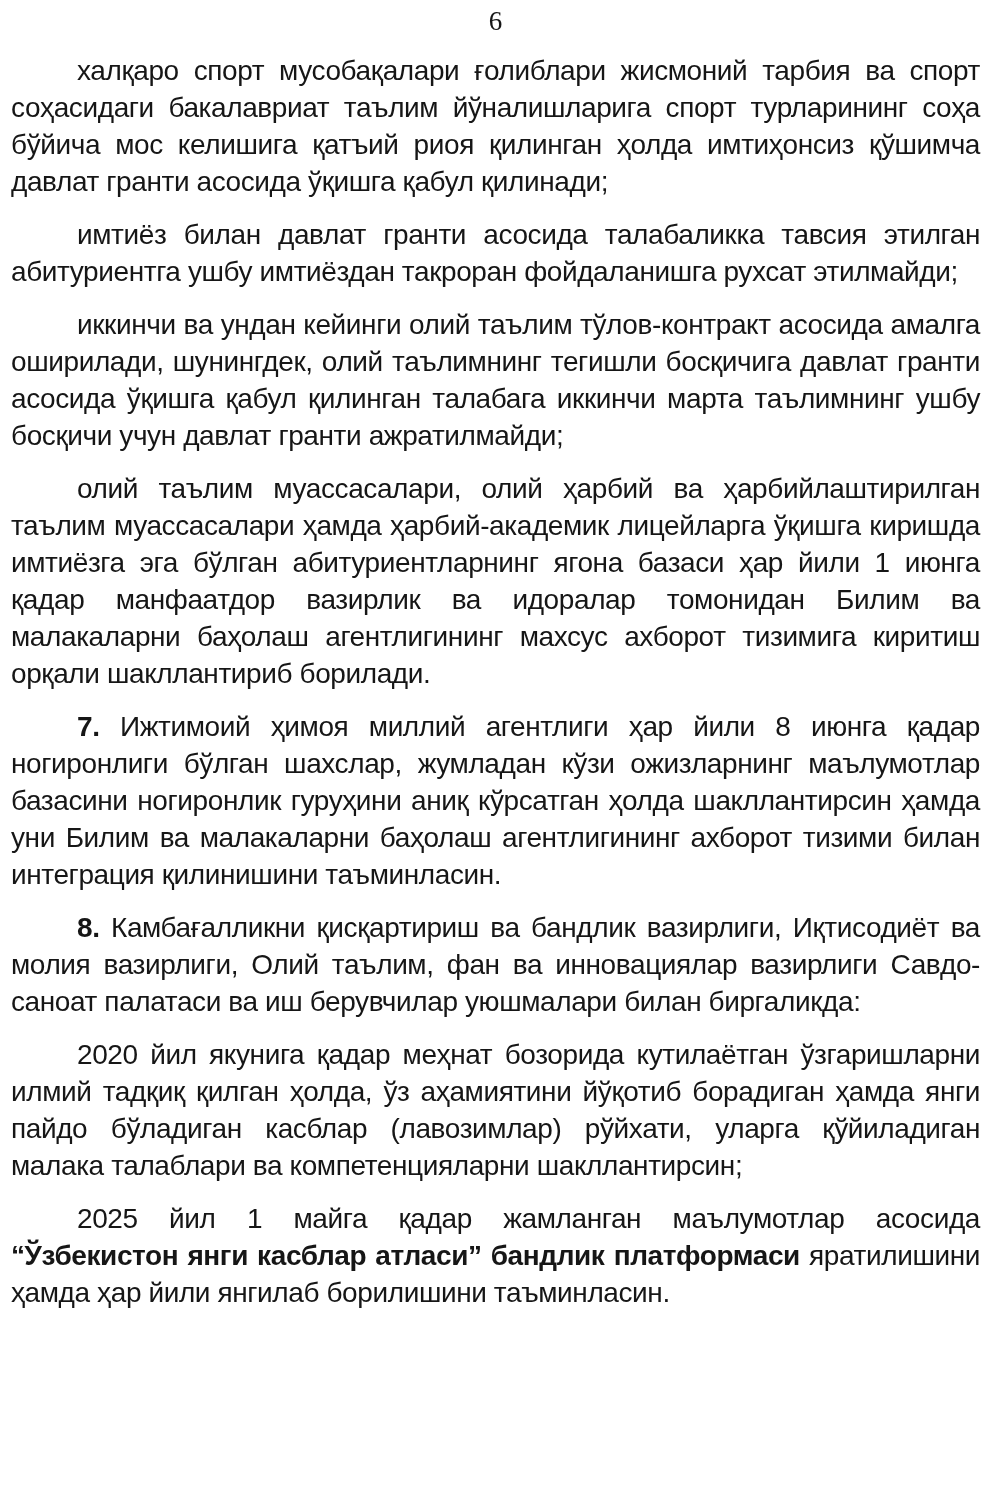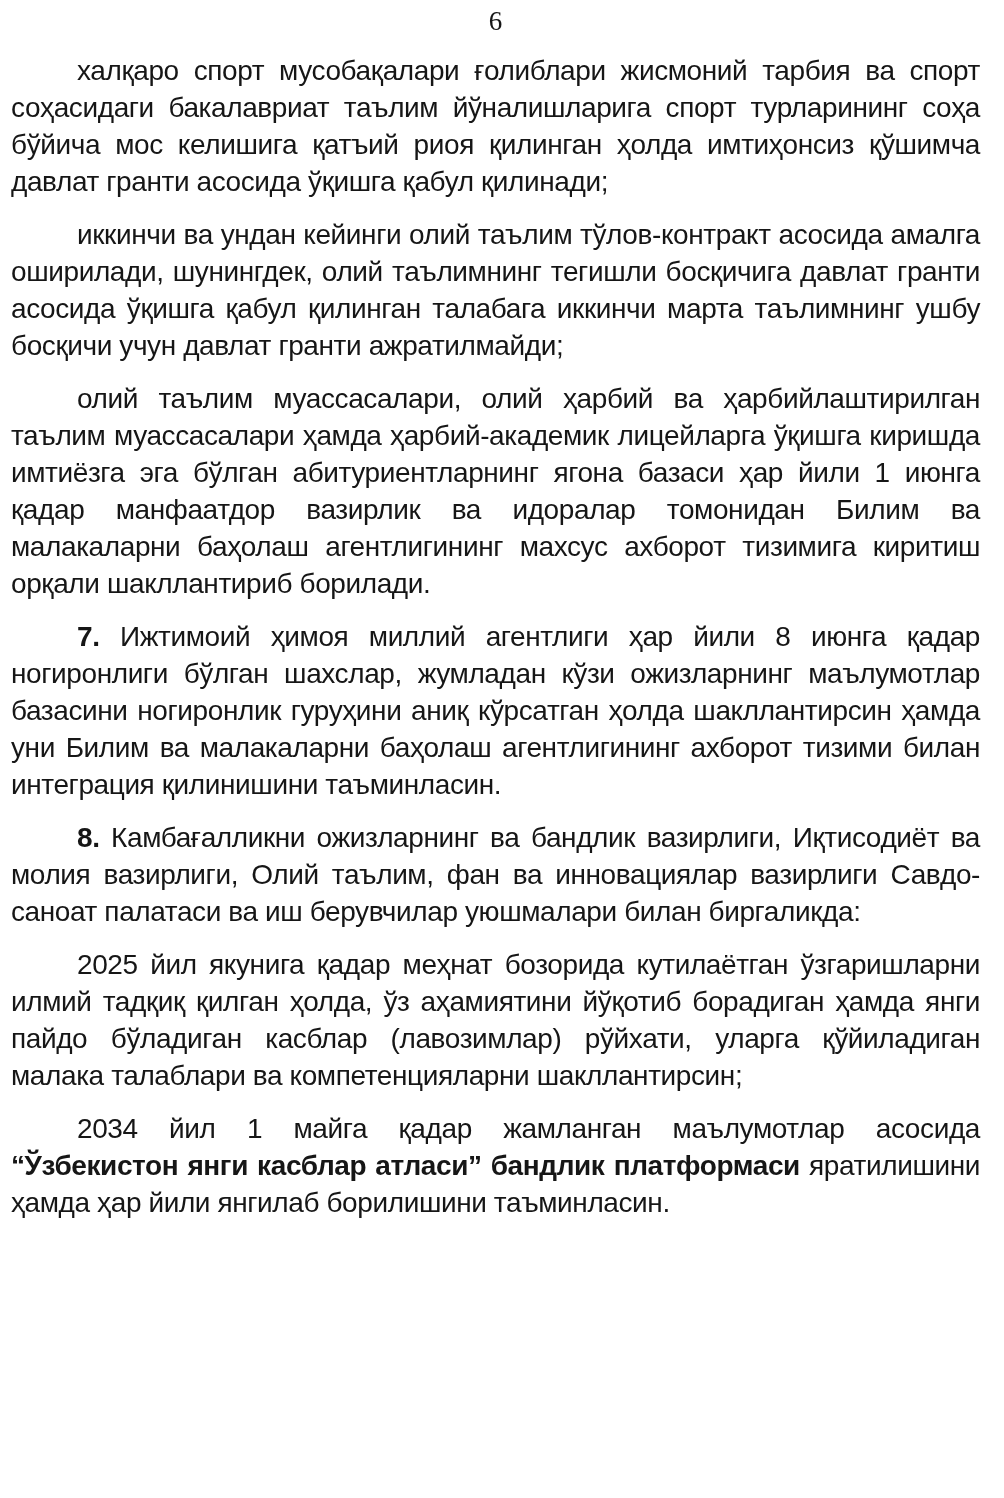--- a/index.html
+++ b/index.html
@@ -44,27 +44,28 @@
 </style>
 </head>
 <body>
 
 <div class="page">
 
   <div class="page-number">6</div>
 
   <p class="para"><span>халқаро спорт мусобақалари ғолиблари жисмоний тарбия ва спорт соҳасидаги бакалавриат таълим йўналишларига спорт турларининг соҳа бўйича мос келишига қатъий риоя қилинган ҳолда имтиҳонсиз қўшимча давлат гранти асосида ўқишга қабул қилинади;</span></p>
 
+  <p class="para"><span>имтиёз билан давлат гранти асосида талабаликка тавсия этилган абитуриентга ушбу имтиёздан такроран фойдаланишга рухсат этилмайди;</span></p>
 
   <p class="para"><span>иккинчи ва ундан кейинги олий таълим тўлов-контракт асосида амалга оширилади, шунингдек, олий таълимнинг тегишли босқичига давлат гранти асосида ўқишга қабул қилинган талабага иккинчи марта таълимнинг ушбу босқичи учун давлат гранти ажратилмайди;</span></p>
 
   <p class="para"><span>олий таълим муассасалари, олий ҳарбий ва ҳарбийлаштирилган таълим муассасалари ҳамда ҳарбий-академик лицейларга ўқишга киришда имтиёзга эга бўлган абитуриентларнинг ягона базаси ҳар йили 1 июнга қадар манфаатдор вазирлик ва идоралар томонидан Билим ва малакаларни баҳолаш агентлигининг махсус ахборот тизимига киритиш орқали шакллантириб борилади.</span></p>
 
   <p class="para"><span class="bold">7. </span><span>Ижтимоий ҳимоя миллий агентлиги ҳар йили 8 июнга қадар ногиронлиги бўлган шахслар, жумладан кўзи ожизларнинг маълумотлар базасини ногиронлик гуруҳини аниқ кўрсатган ҳолда шакллантирсин ҳамда уни Билим ва малакаларни баҳолаш агентлигининг ахборот тизими билан интеграция қилинишини таъминласин.</span></p>
 
-  <p class="para"><span class="bold">8. </span><span>Камбағалликни ожизларнинг ва бандлик вазирлиги, Иқтисодиёт ва молия вазирлиги, Олий таълим, фан ва инновациялар вазирлиги Савдо-саноат палатаси ва иш берувчилар уюшмалари билан биргаликда:</span></p>
+  <p class="para"><span class="bold">8. </span><span>Камбағалликни қисқартириш ва бандлик вазирлиги, Иқтисодиёт ва молия вазирлиги, Олий таълим, фан ва инновациялар вазирлиги Савдо-саноат палатаси ва иш берувчилар уюшмалари билан биргаликда:</span></p>
 
-  <p class="para"><span>2025 йил якунига қадар меҳнат бозорида кутилаётган ўзгаришларни илмий тадқиқ қилган ҳолда, ўз аҳамиятини йўқотиб борадиган ҳамда янги пайдо бўладиган касблар (лавозимлар) рўйхати, уларга қўйиладиган малака талаблари ва компетенцияларни шакллантирсин;</span></p>
+  <p class="para"><span>2020 йил якунига қадар меҳнат бозорида кутилаётган ўзгаришларни илмий тадқиқ қилган ҳолда, ўз аҳамиятини йўқотиб борадиган ҳамда янги пайдо бўладиган касблар (лавозимлар) рўйхати, уларга қўйиладиган малака талаблари ва компетенцияларни шакллантирсин;</span></p>
 
-  <p class="para"><span>2034 йил 1 майга қадар жамланган маълумотлар асосида </span><span class="bold">“Ўзбекистон янги касблар атласи” бандлик платформаси</span><span> яратилишини ҳамда ҳар йили янгилаб борилишини таъминласин.</span></p>
+  <p class="para"><span>2025 йил 1 майга қадар жамланган маълумотлар асосида </span><span class="bold">“Ўзбекистон янги касблар атласи” бандлик платформаси</span><span> яратилишини ҳамда ҳар йили янгилаб борилишини таъминласин.</span></p>
 
 
 </div>
 
 </body></html>

